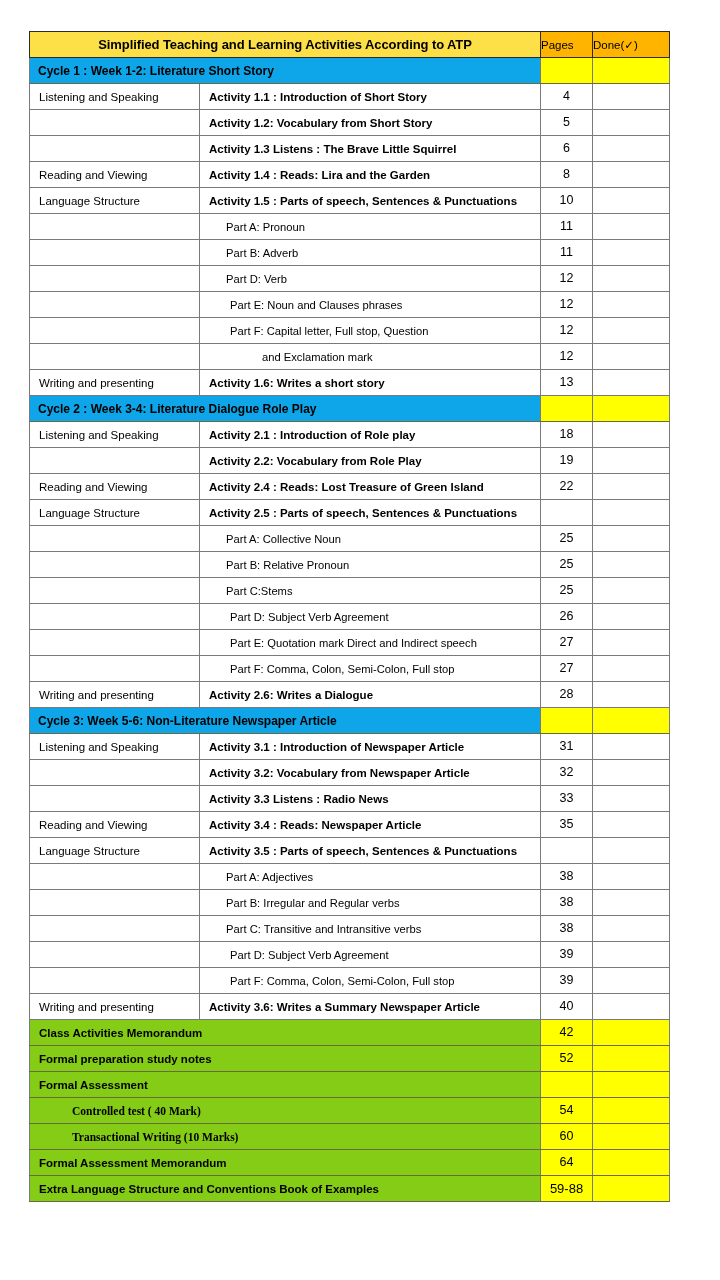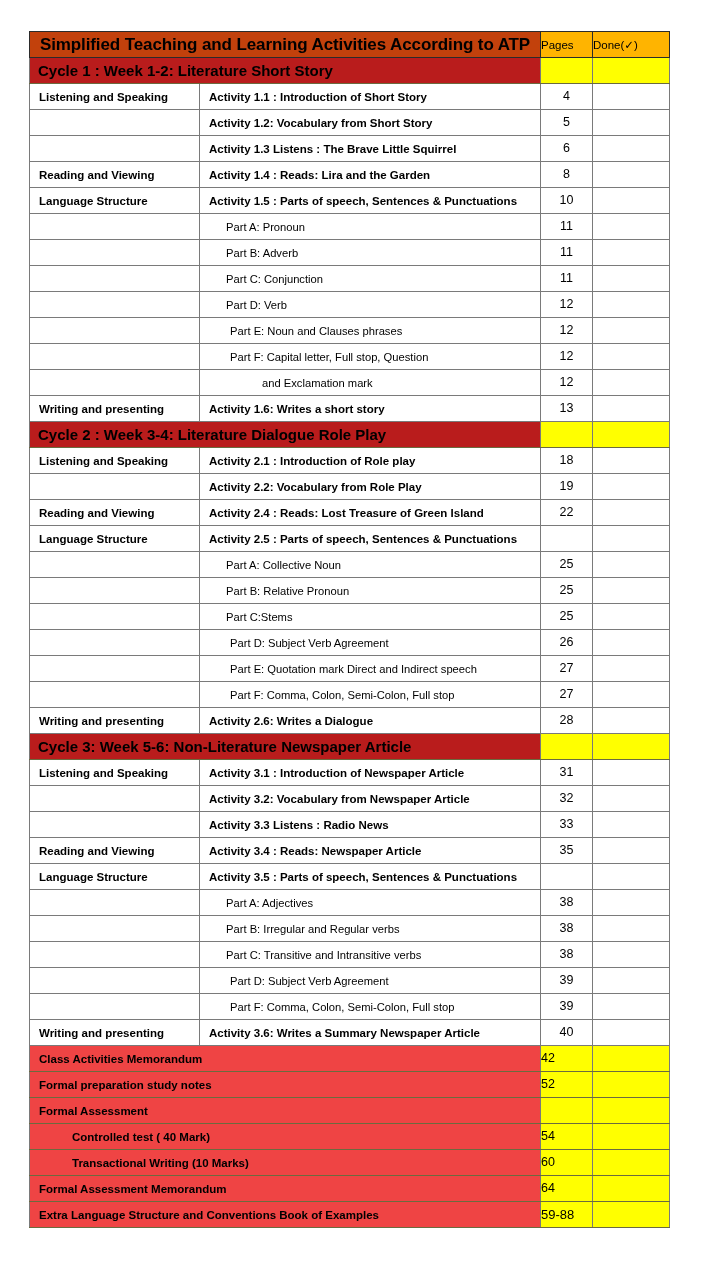--- a/index.html
+++ b/index.html
@@ -32,57 +32,57 @@
     height: 26px;
     box-sizing: border-box;
   }
   col.c-area   { width: 170px; }
   col.c-act    { width: 341px; }
   col.c-pages  { width: 52px; }
   col.c-done   { width: 77px; }
 
   
   .hdr-title {
-    background: #c2410c;
+    background: #fde047;
     text-align: center;
     font-weight: bold;
-    font-size: 17px;
+    font-size: 13px;
     color: #000;
     height: 33px;
     letter-spacing: -0.1px;
     border: 1px solid #2b2b2b !important;
   }
   .hdr-small {
     background: #FFB400;
     text-align: left;
     font-size: 11.5px;
     color: #000;
     height: 33px;
     border: 1px solid #2b2b2b !important;
   }
 
   
   .cycle-band {
-    background: #b91c1c;
+    background: #0ea5e9;
     font-weight: bold;
-    font-size: 15px;
+    font-size: 12px;
     color: #000;
     padding-left: 8px !important;
     border-top: 1px solid #6b6b3f !important;
     border-bottom: 1px solid #6b6b3f !important;
   }
   .yellow {
     background: #FFFF00;
     border-top: 1px solid #6b6b3f !important;
     border-bottom: 1px solid #6b6b3f !important;
   }
 
   
   .area {
-    font-weight: bold;
+    font-weight: normal;
     font-size: 11.5px;
     padding-left: 9px !important;
     color: #000;
   }
   .act {
     font-weight: bold;
     font-size: 11.5px;
     padding-left: 9px !important;
     color: #000;
   }
@@ -99,31 +99,32 @@
     text-align: center;
     font-size: 12.5px;
     color: #000;
     vertical-align: bottom;
     padding-bottom: 1px !important;
   }
   .done { }
 
   
   .sum {
-    background: #ef4444;
+    background: #84cc16;
     font-weight: bold;
     font-size: 11.5px;
     padding-left: 9px !important;
     color: #000;
     border-top: 1px solid #6b6b3f !important;
     border-bottom: 1px solid #6b6b3f !important;
   }
-  .sum.ind { padding-left: 42px !important; }
+  .sum.ind { padding-left: 42px !important; font-family: Liberation Serif, serif; }
   .sum-pages {
     background: #FFFF00;
+    text-align: center;
     font-size: 12.5px;
     color: #000;
     vertical-align: bottom;
     padding-bottom: 1px !important;
     border-top: 1px solid #6b6b3f !important;
     border-bottom: 1px solid #6b6b3f !important;
     margin-left: 23px;
   }
   .sum-pages.small { font-size: 13px; }
 </style>
@@ -186,26 +187,20 @@
           <td class="done"></td>
         </tr>
         <tr>
           <td class="area"></td>
           <td class="part">Part B: Adverb</td>
           <td class="pages">11</td>
           <td class="done"></td>
         </tr>
         <tr>
           <td class="area"></td>
-          <td class="part">Part C: Conjunction</td>
-          <td class="pages">11</td>
-          <td class="done"></td>
-        </tr>
-        <tr>
-          <td class="area"></td>
           <td class="part">Part D: Verb</td>
           <td class="pages">12</td>
           <td class="done"></td>
         </tr>
         <tr>
           <td class="area"></td>
           <td class="part ind2">Part  E: Noun  and Clauses phrases</td>
           <td class="pages">12</td>
           <td class="done"></td>
         </tr>

